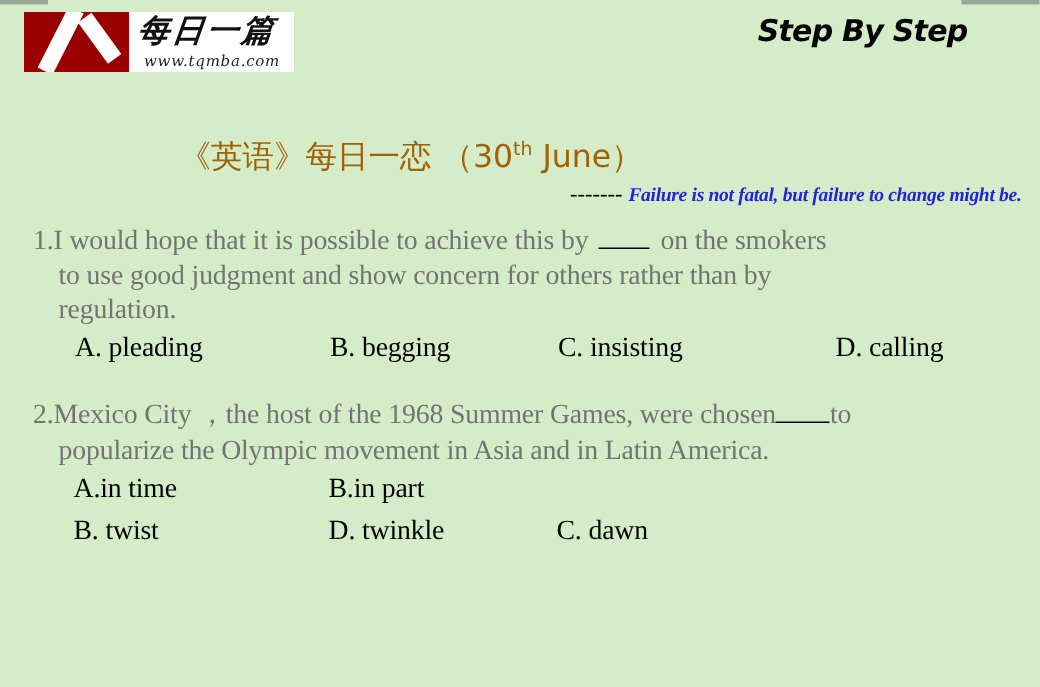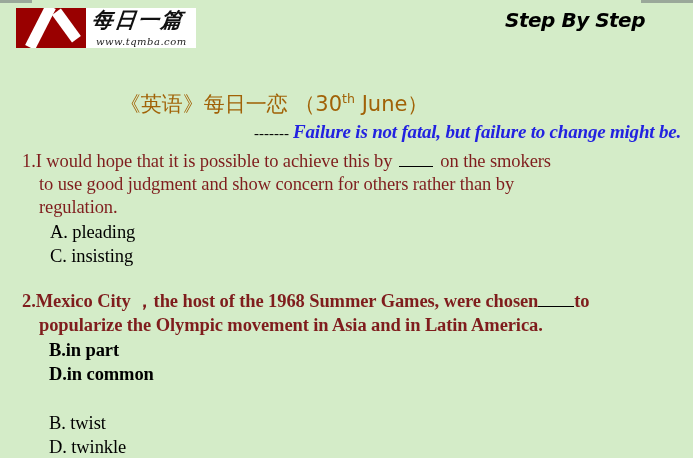--- a/index.html
+++ b/index.html
@@ -151,41 +151,41 @@
     white-space: nowrap;
   }
   .quote-dashes {
     font-family: "Liberation Serif", serif;
     font-size: 15px;
     color: #000;
     letter-spacing: 0px;
   }
   .quote-text {
     font-family: "Liberation Serif", "DejaVu Serif", serif;
-    font-size: 19px;
+    font-size: 13px;
     font-weight: bold;
     font-style: italic;
     color: #2222e0;
     letter-spacing: -0.2px;
   }
 
   
   .questions {
     position: absolute;
     top: 150px;
     left: 22px;
     width: 660px;
   }
   .question {
     margin-bottom: 14px;
   }
   .q-body {
     font-size: 18.5px;
     line-height: 1.25;
-    color: #7f1d1d;
+    color: #737373;
     letter-spacing: -0.1px;
   }
   .q-line {
     white-space: nowrap;
   }
   .q-line.indent {
     padding-left: 17px;
   }
   .blank {
     display: inline-block;
@@ -196,32 +196,31 @@
   .blank.b2 { width: 36px; margin: 0 0; }
   .blank.b3 { width: 52px; margin: 0 3px 0 5px; }
 
   .options {
     display: flex;
     padding-left: 28px;
     font-size: 18.5px;
     line-height: 1.3;
     margin-top: 1px;
     letter-spacing: -0.1px;
-    flex-direction: column;
   }
   .options .opt {
     white-space: nowrap;
   }
   .options .opt:nth-child(1) { width: 170px; }
   .options .opt:nth-child(2) { width: 152px; }
   .options .opt:nth-child(3) { width: 185px; }
   .options .opt:nth-child(4) { width: auto; }
 
   .q1 { margin-bottom: 22px; }
-  .q2 { margin-bottom: 25px; font-weight: bold; }
+  .q2 { margin-bottom: 4px; }
   .q3 { margin-bottom: 0; }
   .q2 .options, .q3 .options { padding-left: 27px; }
 </style>
 </head>
 <body>
 
 <div class="page">
 
   <div class="frame-tick left"></div>
   <div class="frame-tick right"></div>
@@ -254,32 +253,34 @@
   <div class="questions">
 
     <div class="question q1">
       <div class="q-body">
         <div class="q-line"><span>1.</span><span>I would hope that it is possible to achieve this by</span><span class="blank b1"></span><span>on the smokers</span></div>
         <div class="q-line indent">to use good judgment and show concern for others rather than by</div>
         <div class="q-line indent">regulation.</div>
       </div>
       <div class="options">
         <span class="opt">A. pleading</span>
+        <span class="opt">B. begging</span>
         <span class="opt">C. insisting</span>
+        <span class="opt">D. calling</span>
       </div>
     </div>
 
     <div class="question q2">
       <div class="q-body">
         <div class="q-line"><span>2.</span><span>Mexico City ，the host of the 1968 Summer Games, were chosen</span><span class="blank b2"></span><span>to</span></div>
         <div class="q-line indent">popularize the Olympic movement in Asia and in Latin America.</div>
       </div>
       <div class="options">
+        <span class="opt">A.in time</span>
         <span class="opt">B.in part</span>
-        <span class="opt">D.in common</span>
       </div>
     </div>
 
     <div class="question q3">
       <div class="options">
         <span class="opt">B. twist</span>
         <span class="opt">D. twinkle</span>
         <span class="opt">C. dawn</span>
       </div>
     </div>

